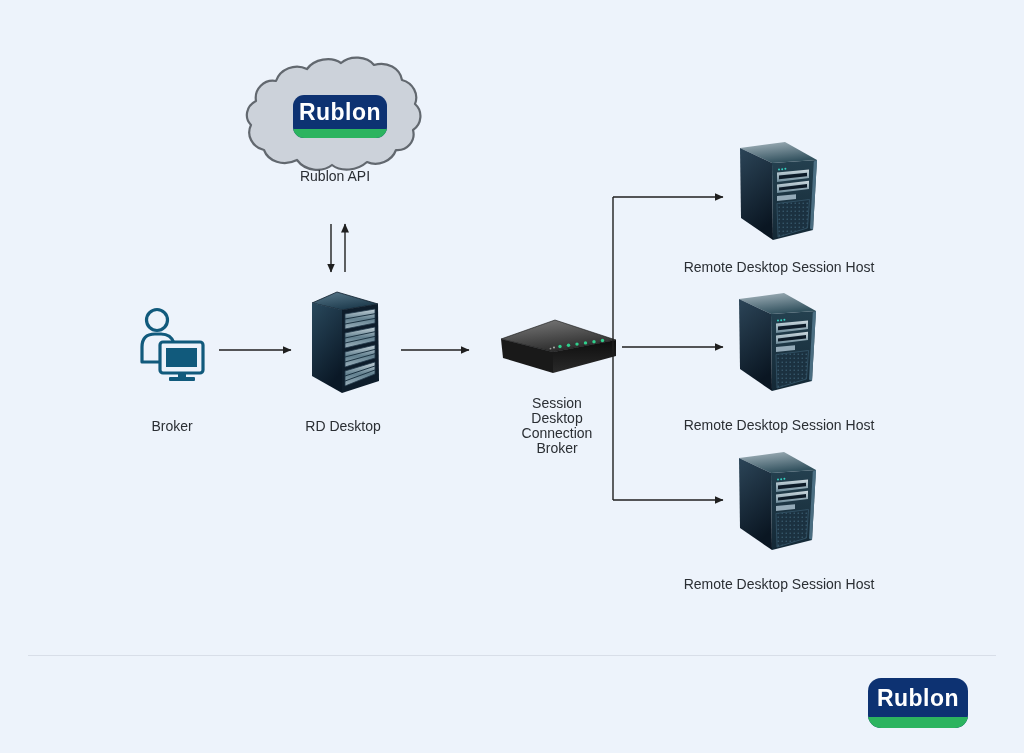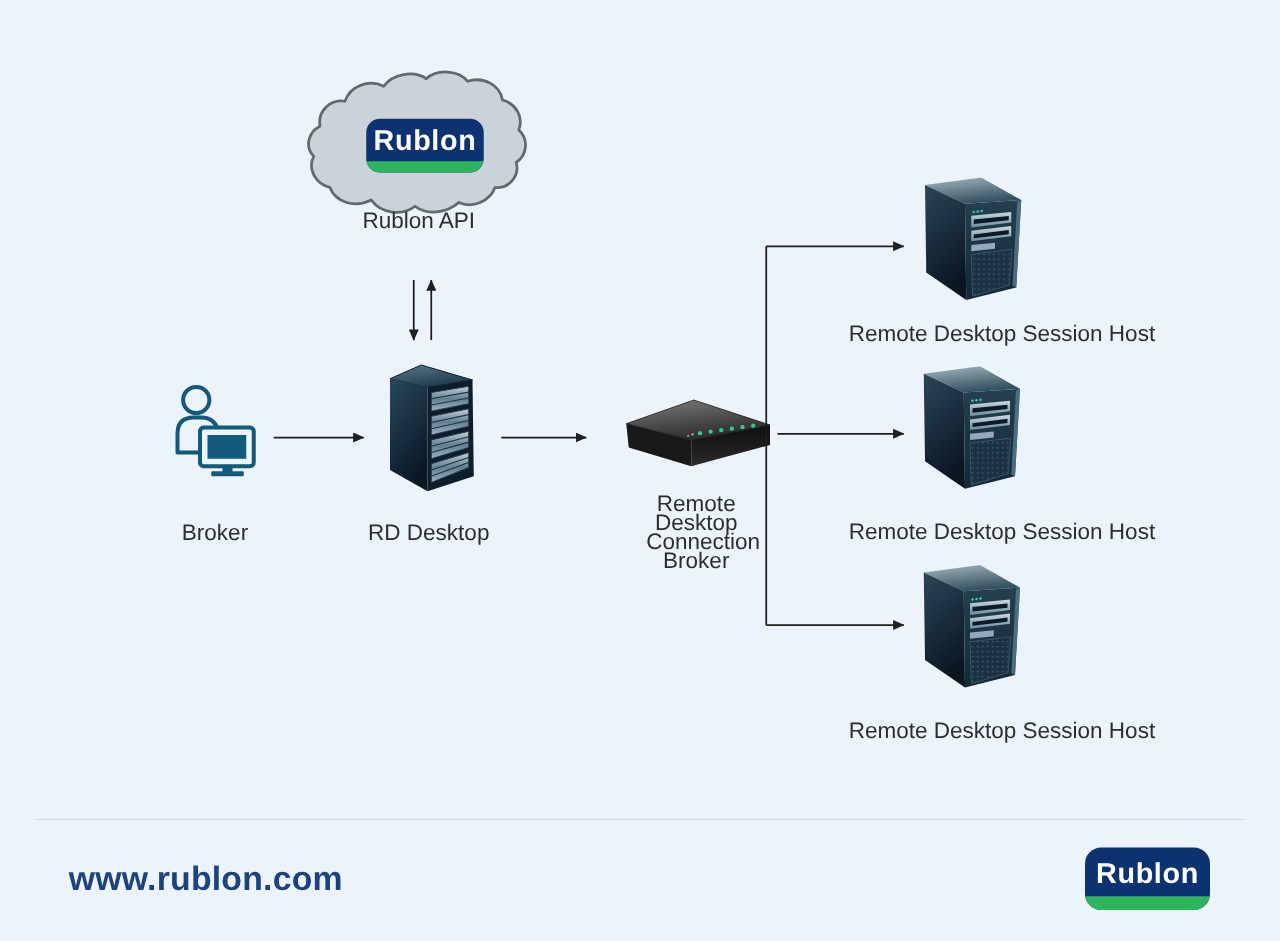--- a/index.html
+++ b/index.html
@@ -1,20 +1,20 @@
 <!DOCTYPE html>
 <html><head>
 <meta charset="utf-8">
 <title></title>
 <style>
   html,body{margin:0;padding:0;}
   body{font-family:"Liberation Sans",sans-serif;background:#edf3fb;}
   .canvas{position:relative;width:1024px;height:753px;background:#edf3fb;overflow:hidden;}
   .diagram-svg{position:absolute;left:0;top:0;}
-  .label{position:absolute;color:#2a2e33;font-size:18px;line-height:15px;text-align:center;white-space:nowrap;}
+  .label{position:absolute;color:#2a2e33;font-size:14px;line-height:15px;text-align:center;white-space:nowrap;}
   .label.wrap{white-space:normal;}
   .logo-badge{position:absolute;background:#0d3272;border-radius:11px;overflow:hidden;
     display:flex;align-items:center;justify-content:center;}
   .logo-badge .logo-text{color:#ffffff;font-weight:bold;letter-spacing:.5px;position:relative;z-index:2;}
   .logo-badge .logo-stripe{position:absolute;left:0;right:0;bottom:0;background:#2cb45f;z-index:1;}
   .cloud-logo{left:293px;top:95px;width:94px;height:43px;}
   .cloud-logo .logo-text{font-size:23px;margin-bottom:8px;}
   .cloud-logo .logo-stripe{height:9px;}
   .footer-logo{left:868px;top:678px;width:100px;height:50px;border-radius:13px;}
   .footer-logo .logo-text{font-size:23px;margin-bottom:9px;}
@@ -167,25 +167,24 @@
   </svg>
 
   <div class="logo-badge cloud-logo">
     <span class="logo-text">Rublon</span>
     <span class="logo-stripe"></span>
   </div>
 
   <div class="label" style="left:275px;top:169px;width:120px;">Rublon API</div>
   <div class="label" style="left:122px;top:419px;width:100px;">Broker</div>
   <div class="label" style="left:283px;top:419px;width:120px;">RD Desktop</div>
-  <div class="label wrap" style="left:517px;top:396px;width:80px;">Remote Desktop Connection Broker</div>
+  <div class="label wrap" style="left:517px;top:396px;width:80px;">Session Desktop Connection Broker</div>
   <div class="label" style="left:679px;top:260px;width:200px;">Remote Desktop Session Host</div>
   <div class="label" style="left:679px;top:418px;width:200px;">Remote Desktop Session Host</div>
   <div class="label" style="left:679px;top:577px;width:200px;">Remote Desktop Session Host</div>
 
   <div class="divider"></div>
-  <div class="website">www.rublon.com</div>
   <div class="logo-badge footer-logo">
     <span class="logo-text">Rublon</span>
     <span class="logo-stripe"></span>
   </div>
 
 </div>
 
 </body></html>

